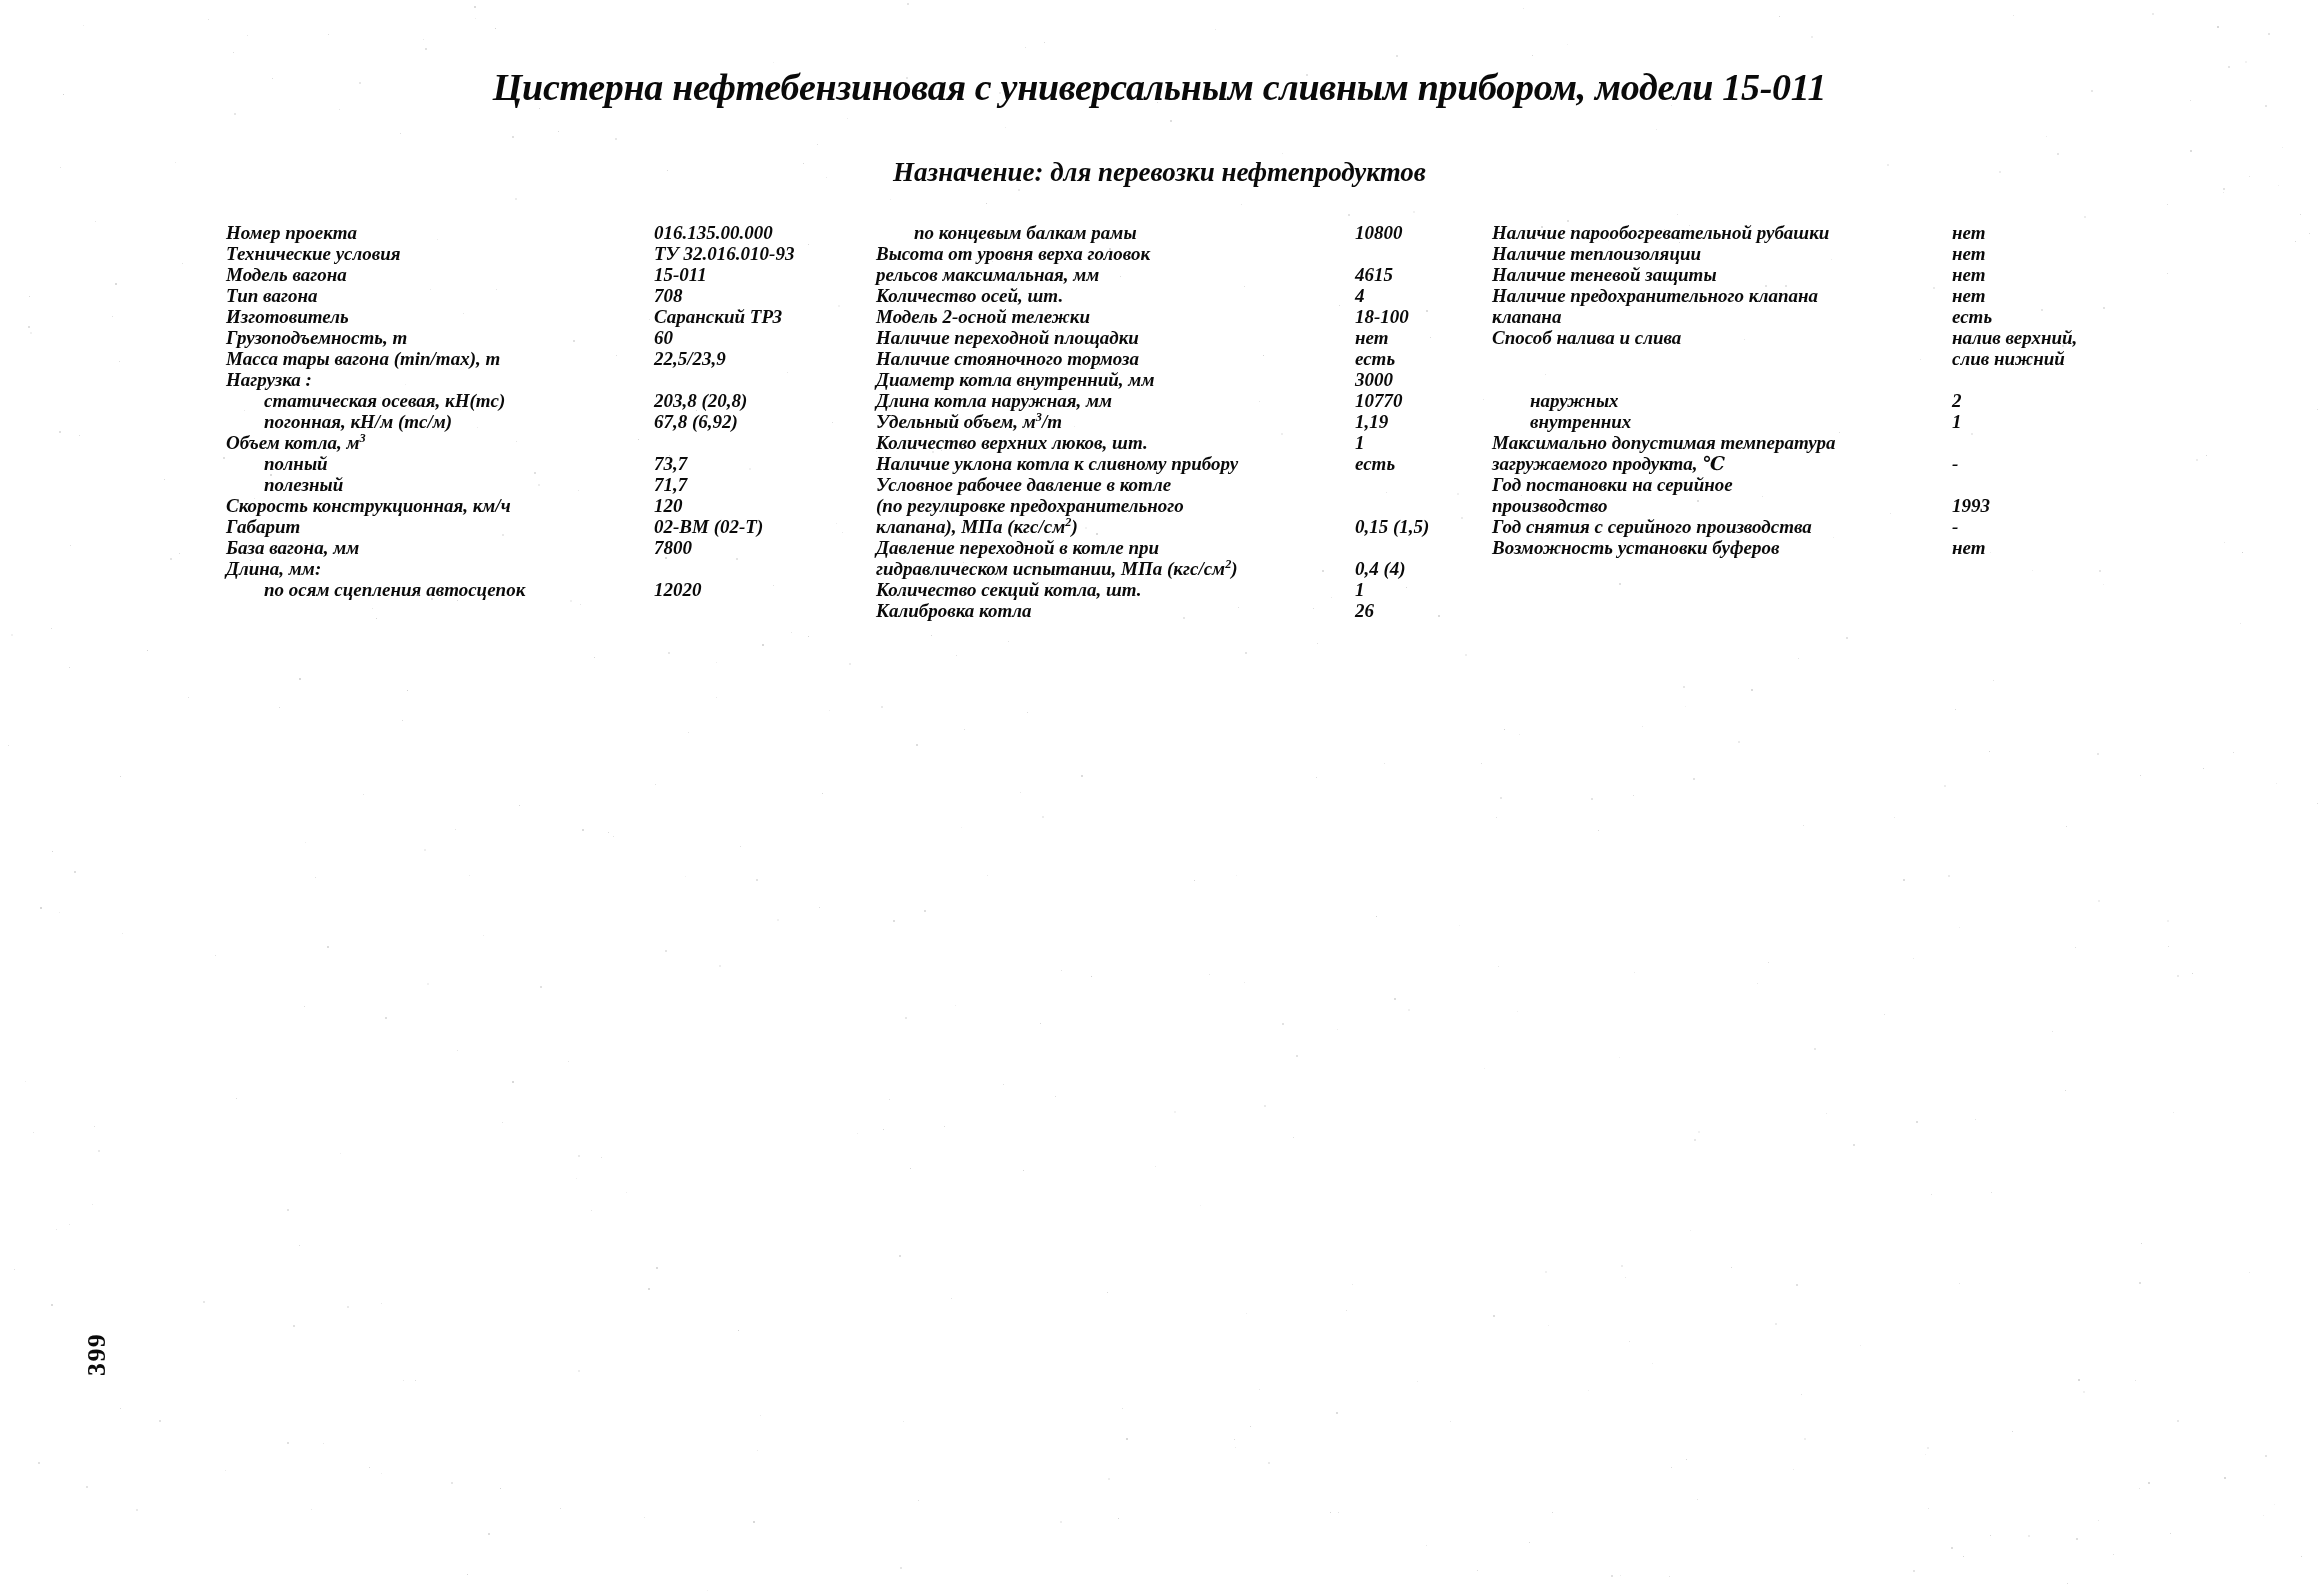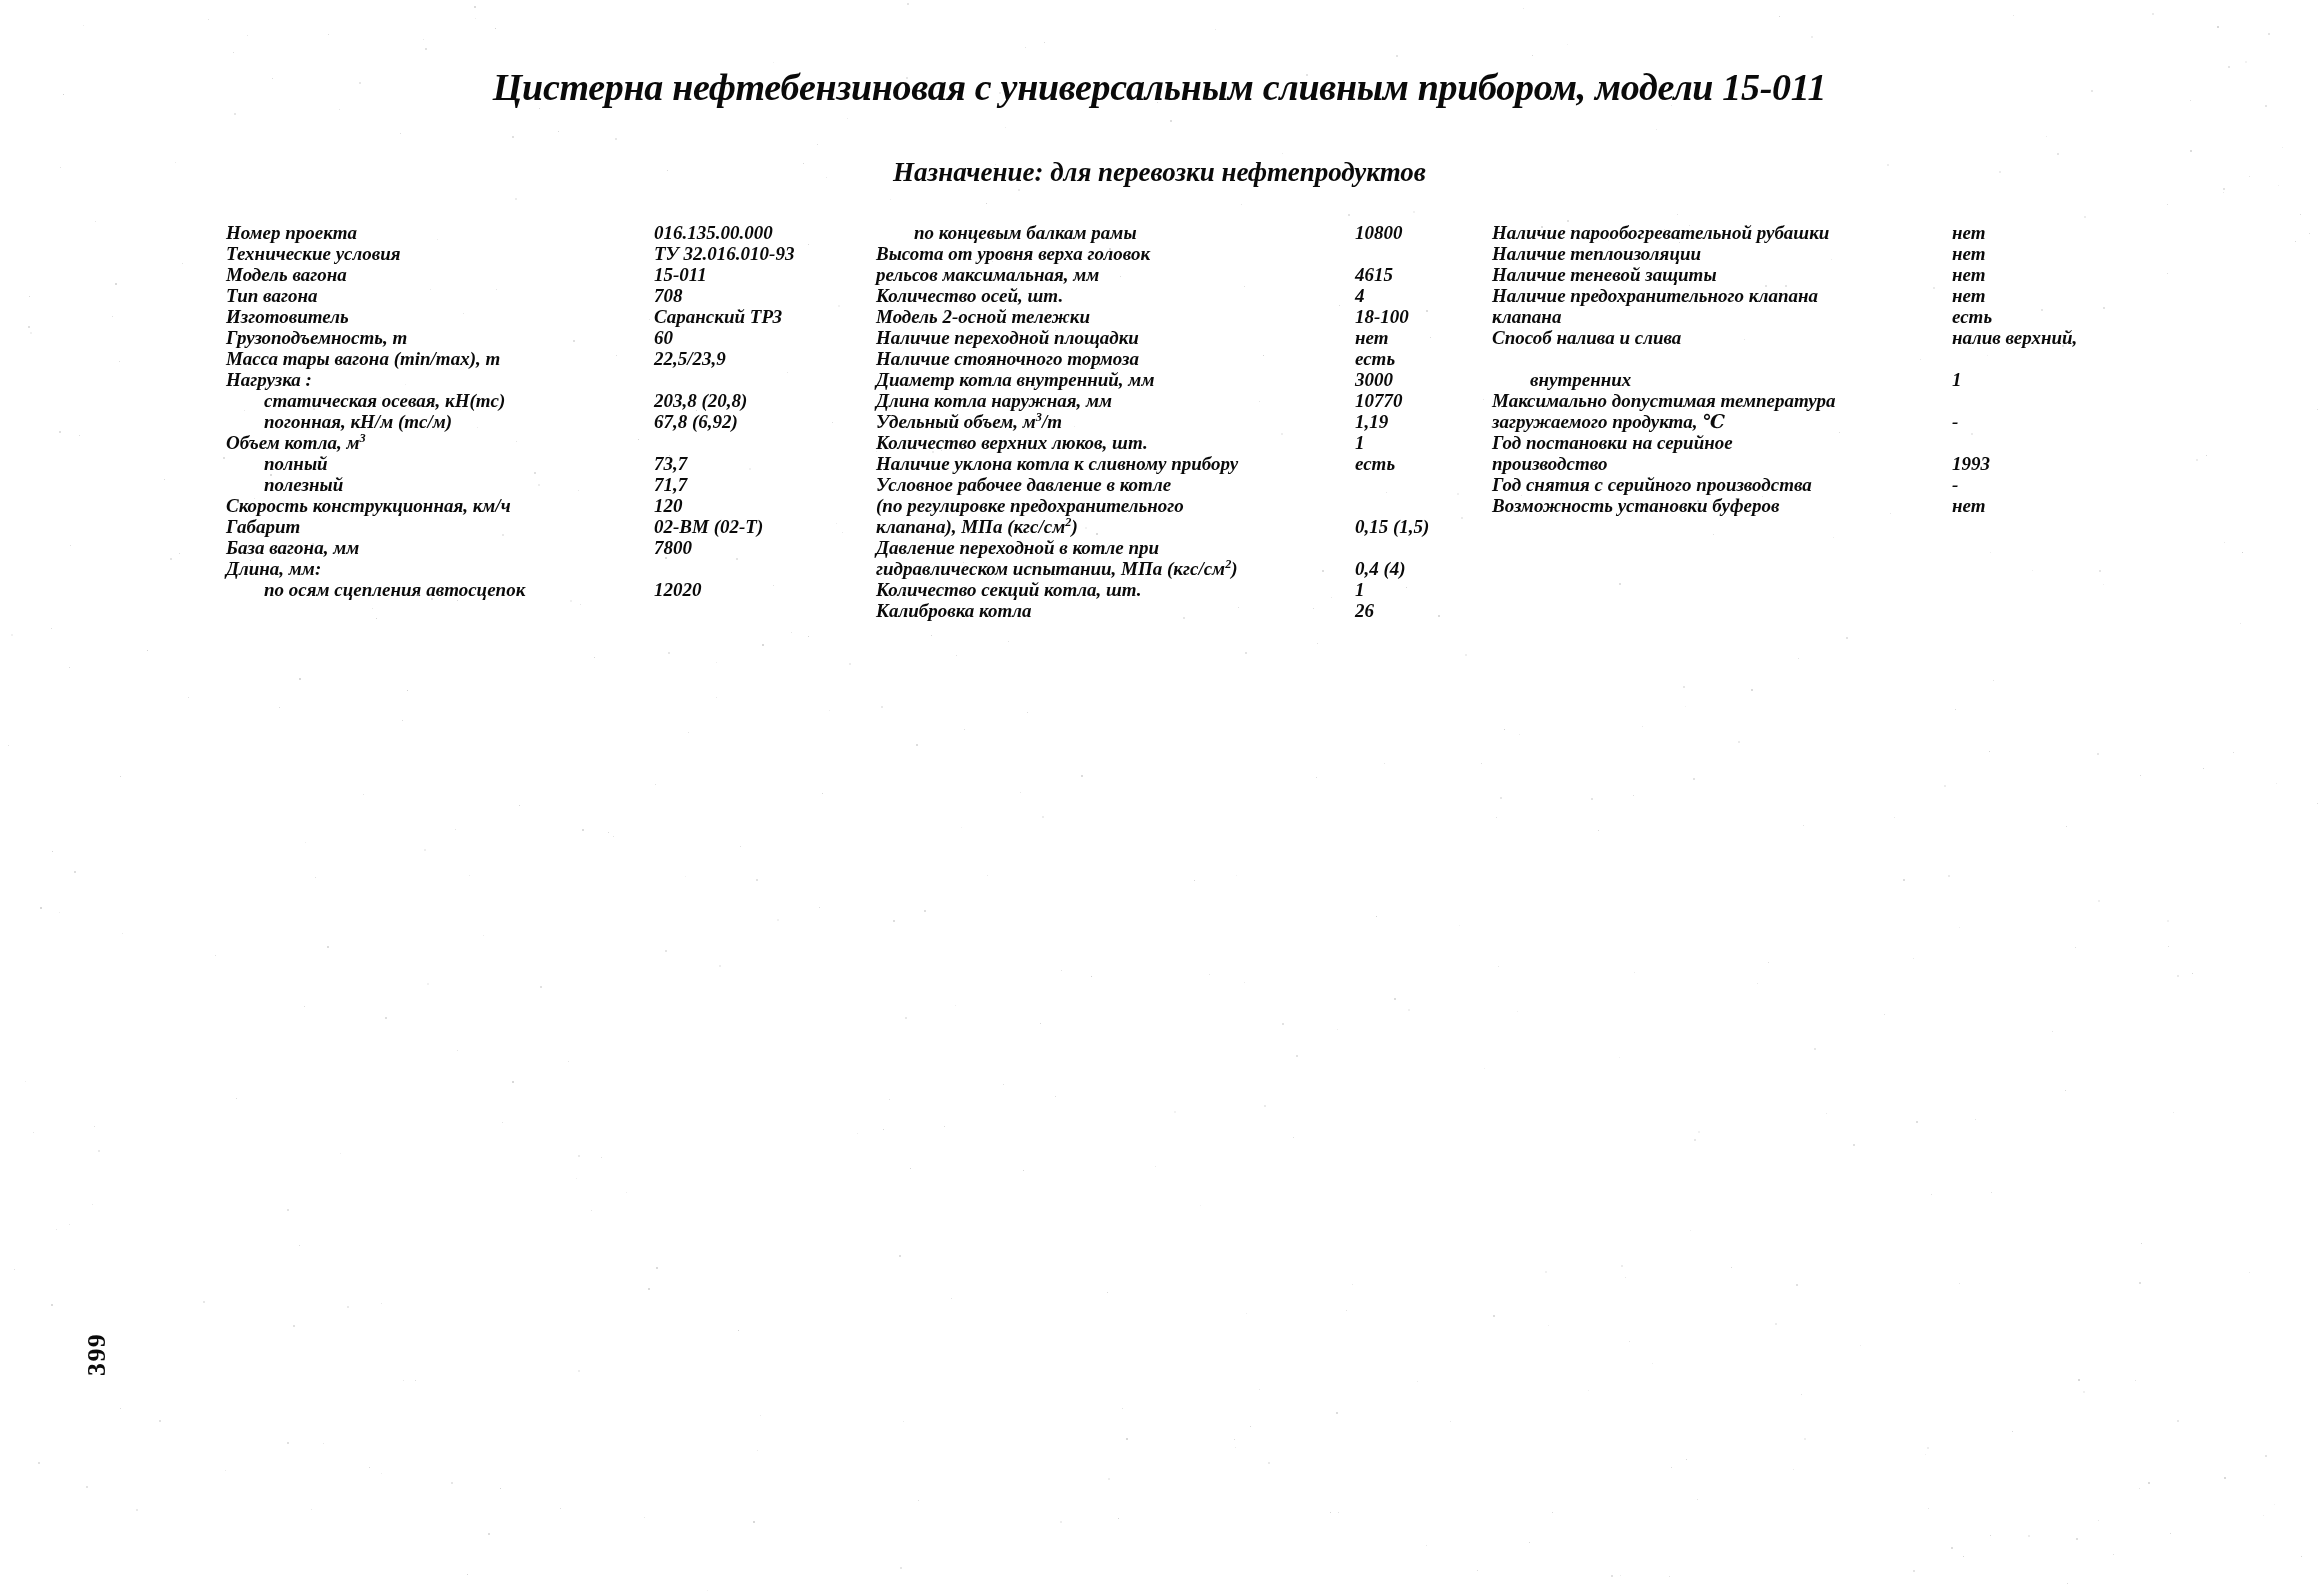--- a/index.html
+++ b/index.html
@@ -154,21 +154,23 @@
     <div class="spec-row"><span class="spec-label">Количество секций котла, шт.</span><span class="spec-value">1</span></div>
     <div class="spec-row"><span class="spec-label">Калибровка котла</span><span class="spec-value">26</span></div>
   </div>
 <div id="col-3" class="spec-col">
     <div class="spec-row"><span class="spec-label">Наличие парообогревательной рубашки</span><span class="spec-value">нет</span></div>
     <div class="spec-row"><span class="spec-label">Наличие теплоизоляции</span><span class="spec-value">нет</span></div>
     <div class="spec-row"><span class="spec-label">Наличие теневой защиты</span><span class="spec-value">нет</span></div>
     <div class="spec-row"><span class="spec-label">Наличие предохранительного клапана</span><span class="spec-value">нет</span></div>
     <div class="spec-row"><span class="spec-label">клапана</span><span class="spec-value">есть</span></div>
     <div class="spec-row"><span class="spec-label">Способ налива и слива</span><span class="spec-value">налив верхний,</span></div>
+    <div class="spec-row"><span class="spec-label"></span><span class="spec-value">слив нижний</span></div>
     <div class="spec-row"><span class="spec-label"></span><span class="spec-value"></span></div>
+    <div class="spec-row"><span class="spec-label indent">наружных</span><span class="spec-value">2</span></div>
     <div class="spec-row"><span class="spec-label indent">внутренних</span><span class="spec-value">1</span></div>
     <div class="spec-row"><span class="spec-label">Максимально допустимая температура</span><span class="spec-value"></span></div>
     <div class="spec-row"><span class="spec-label">загружаемого продукта, ℃</span><span class="spec-value">-</span></div>
     <div class="spec-row"><span class="spec-label">Год постановки на серийное</span><span class="spec-value"></span></div>
     <div class="spec-row"><span class="spec-label">производство</span><span class="spec-value">1993</span></div>
     <div class="spec-row"><span class="spec-label">Год снятия с серийного производства</span><span class="spec-value">-</span></div>
     <div class="spec-row"><span class="spec-label">Возможность установки буферов</span><span class="spec-value">нет</span></div>
   </div>
 
 <div id="page-number">399</div>

